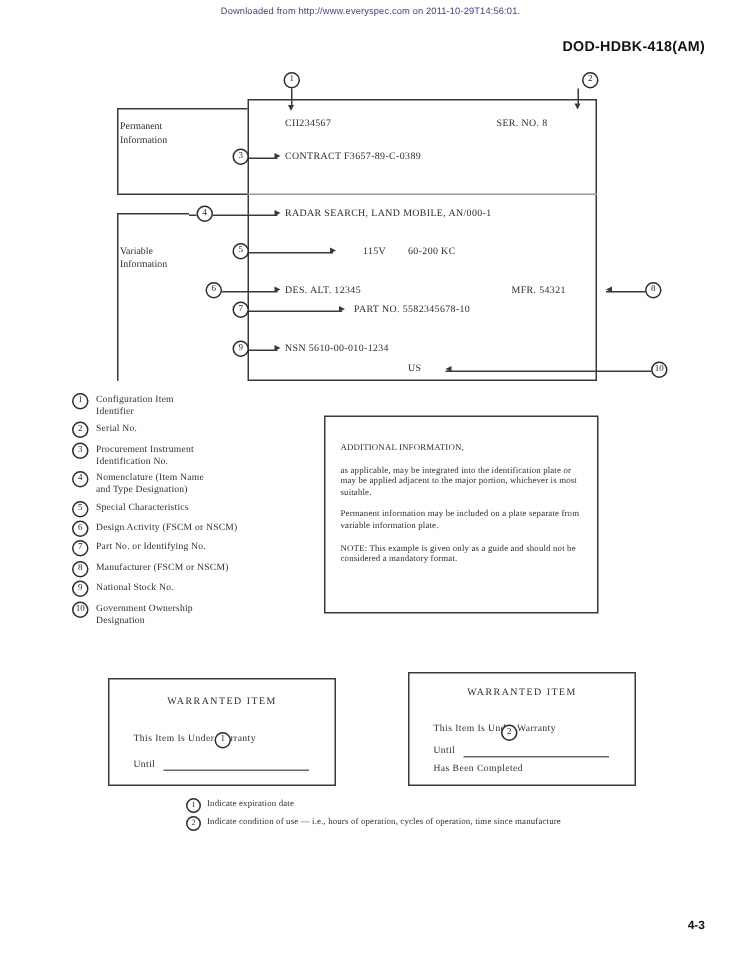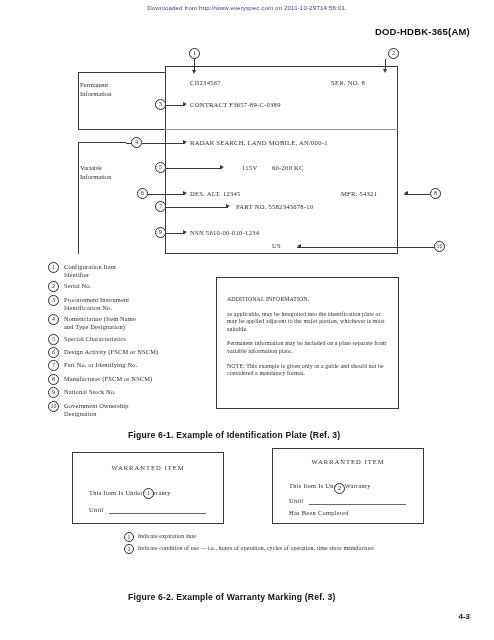--- a/index.html
+++ b/index.html
@@ -278,21 +278,21 @@
     font-size: 8px;
     color: #111;
   }
 </style>
 </head>
 <body>
 
 <div id="page">
 
   <div class="dl-stamp">Downloaded from http://www.everyspec.com on 2011-10-29T14:56:01.</div>
-  <div class="doc-id">DOD-HDBK-365(AM)</div>
+  <div class="doc-id">DOD-HDBK-418(AM)</div>
 
   <div id="plate-outer"></div>
   <div id="plate-divider"></div>
 
   <div class="vline" style="left:78px; top:72px; height:57px;"></div>
   <div class="hline" style="left:78px; top:72px; width:87px;"></div>
   <div class="hline" style="left:78px; top:129px; width:87px;"></div>
   <div class="side-label" style="left:80px; top:80px;">Permanent
 Information</div>
 
@@ -400,21 +400,20 @@
     </div>
   </div>
 
   <div id="addl-box">
     <p class="addl-head">ADDITIONAL INFORMATION,</p>
     <p>as applicable, may be integrated into the identification plate or may be applied adjacent to the major portion, whichever is most suitable.</p>
     <p>Permanent information may be included on a plate separate from variable information plate.</p>
     <p>NOTE:  This example is given only as a guide and should not be considered a mandatory format.</p>
   </div>
 
-  <div class="fig-caption" id="fig61">Figure 6-1. Example of Identification Plate (Ref. 3)</div>
 
   <div class="warranty-box" id="warranty-left">
     <div class="w-title" style="top:11px;">WARRANTED ITEM</div>
     <div class="w-line" style="left:16px; top:36px;">This Item Is Under Warranty</div>
     <div class="w-line" style="left:16px; top:53px;">Until</div>
     <div class="w-rule" style="left:36px; top:60px; width:97px;"></div>
   </div>
   <div class="callout" style="left:143px; top:488px;">1</div>
 
   <div class="warranty-box" id="warranty-right">
@@ -430,17 +429,16 @@
     <div class="fn-row">
       <span class="fn-num">1</span>
       <span class="fn-text">Indicate expiration date</span>
     </div>
     <div class="fn-row">
       <span class="fn-num">2</span>
       <span class="fn-text">Indicate condition of use — i.e., hours of operation, cycles of operation, time since manufacture</span>
     </div>
   </div>
 
-  <div class="fig-caption" id="fig62">Figure 6-2.    Example of Warranty Marking (Ref. 3)</div>
 
   <div id="page-number">4-3</div>
 
 </div>
 
 </body></html>

